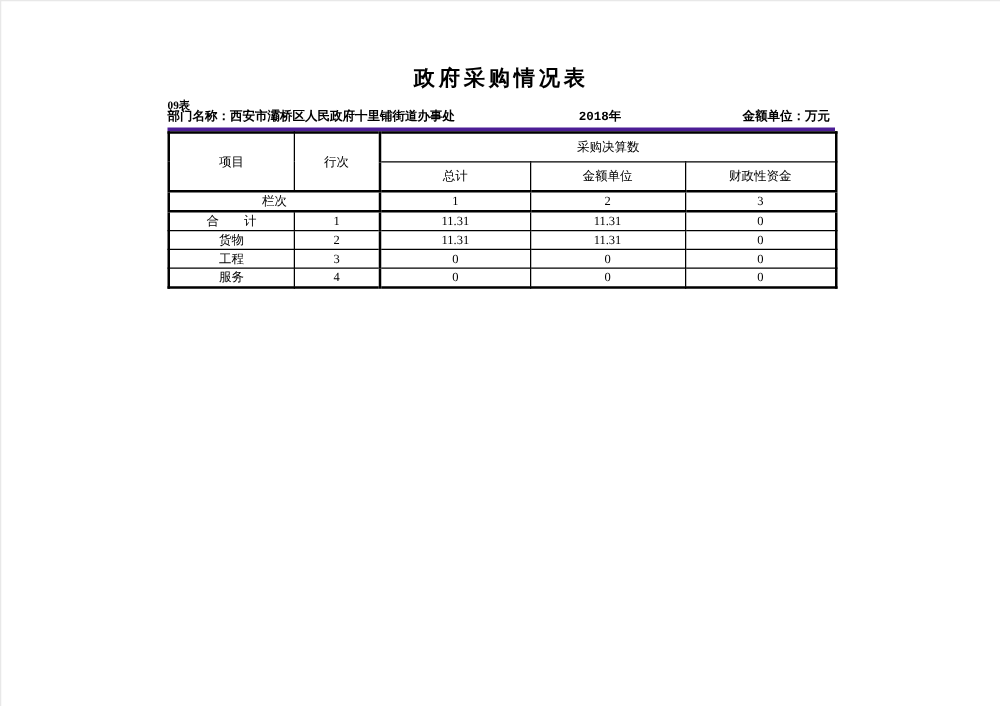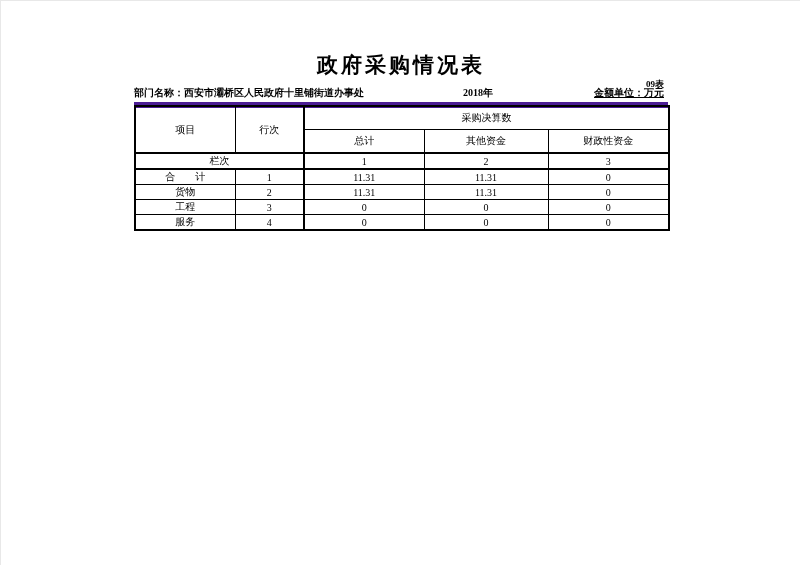--- a/index.html
+++ b/index.html
@@ -17,47 +17,46 @@
     box-sizing: border-box;
     border-left: 1px solid #e8e8e8;
     border-top: 1px solid #e8e8e8;
   }
   .doc-title {
     position: absolute;
     top: 50px;
     left: 133px;
     width: 534px;
     text-align: center;
-    font-size: 21px;
+    font-size: 17px;
     font-weight: bold;
     letter-spacing: 3px;
     white-space: nowrap;
   }
   .table-no {
     position: absolute;
     top: 77px;
     left: 133px;
     width: 530px;
-    text-align: right;
     font-size: 9px;
     font-weight: bold;
   }
   .info-row {
     position: absolute;
     top: 86px;
     left: 133px;
     width: 534px;
     height: 15px;
-    border-bottom: 6px solid #4c1d95;
+    border-bottom: 3px solid #4c1d95;
     font-size: 10px;
     font-weight: bold;
   }
   .info-dept { position: absolute; left: 0; bottom: 2px; white-space: nowrap; }
-  .info-year { position: absolute; left: 329px; bottom: 2px; white-space: nowrap; }
-  .info-unit { position: absolute; right: 4px; bottom: 2px; white-space: nowrap; text-decoration: underline; }
+  .info-year { position: absolute; left: 329px; bottom: 2px; white-space: nowrap; font-family: Liberation Mono, monospace; }
+  .info-unit { position: absolute; right: 4px; bottom: 2px; white-space: nowrap; }
 
   table.main {
     position: absolute;
     top: 104px;
     left: 133px;
     width: 534px;
     border-collapse: collapse;
     table-layout: fixed;
     font-size: 10px;
     border: 2px solid #000;
@@ -105,21 +104,21 @@
     <col style="width:121px">
   </colgroup>
   <tbody>
     <tr class="r-gh1">
       <th rowspan="2" class="b-bottom-thick">项目</th>
       <th rowspan="2" class="b-bottom-thick">行次</th>
       <th colspan="3" class="b-left-thick">采购决算数</th>
     </tr>
     <tr class="r-gh2">
       <th class="b-left-thick b-bottom-thick">总计</th>
-      <th class="b-bottom-thick">其他资金</th>
+      <th class="b-bottom-thick">金额单位</th>
       <th class="b-bottom-thick">财政性资金</th>
     </tr>
     <tr class="r-idx">
       <th colspan="2" class="b-bottom-thick">栏次</th>
       <td class="b-left-thick b-bottom-thick">1</td>
       <td class="b-bottom-thick">2</td>
       <td class="b-bottom-thick">3</td>
     </tr>
     <tr class="r-data">
       <th>合　　计</th>

